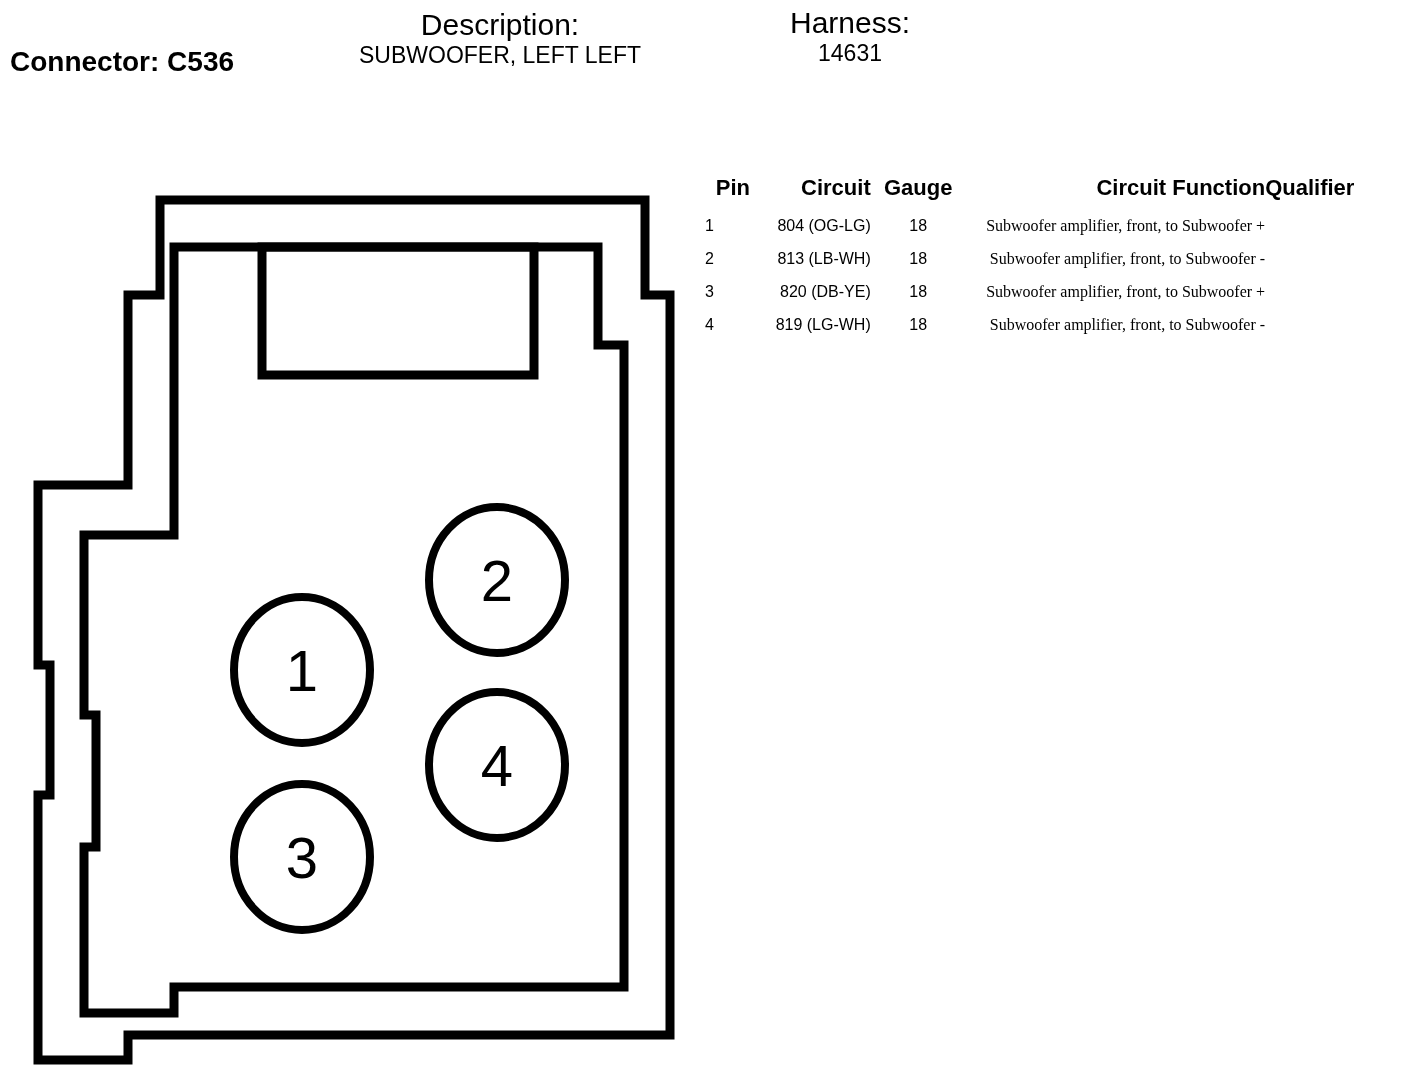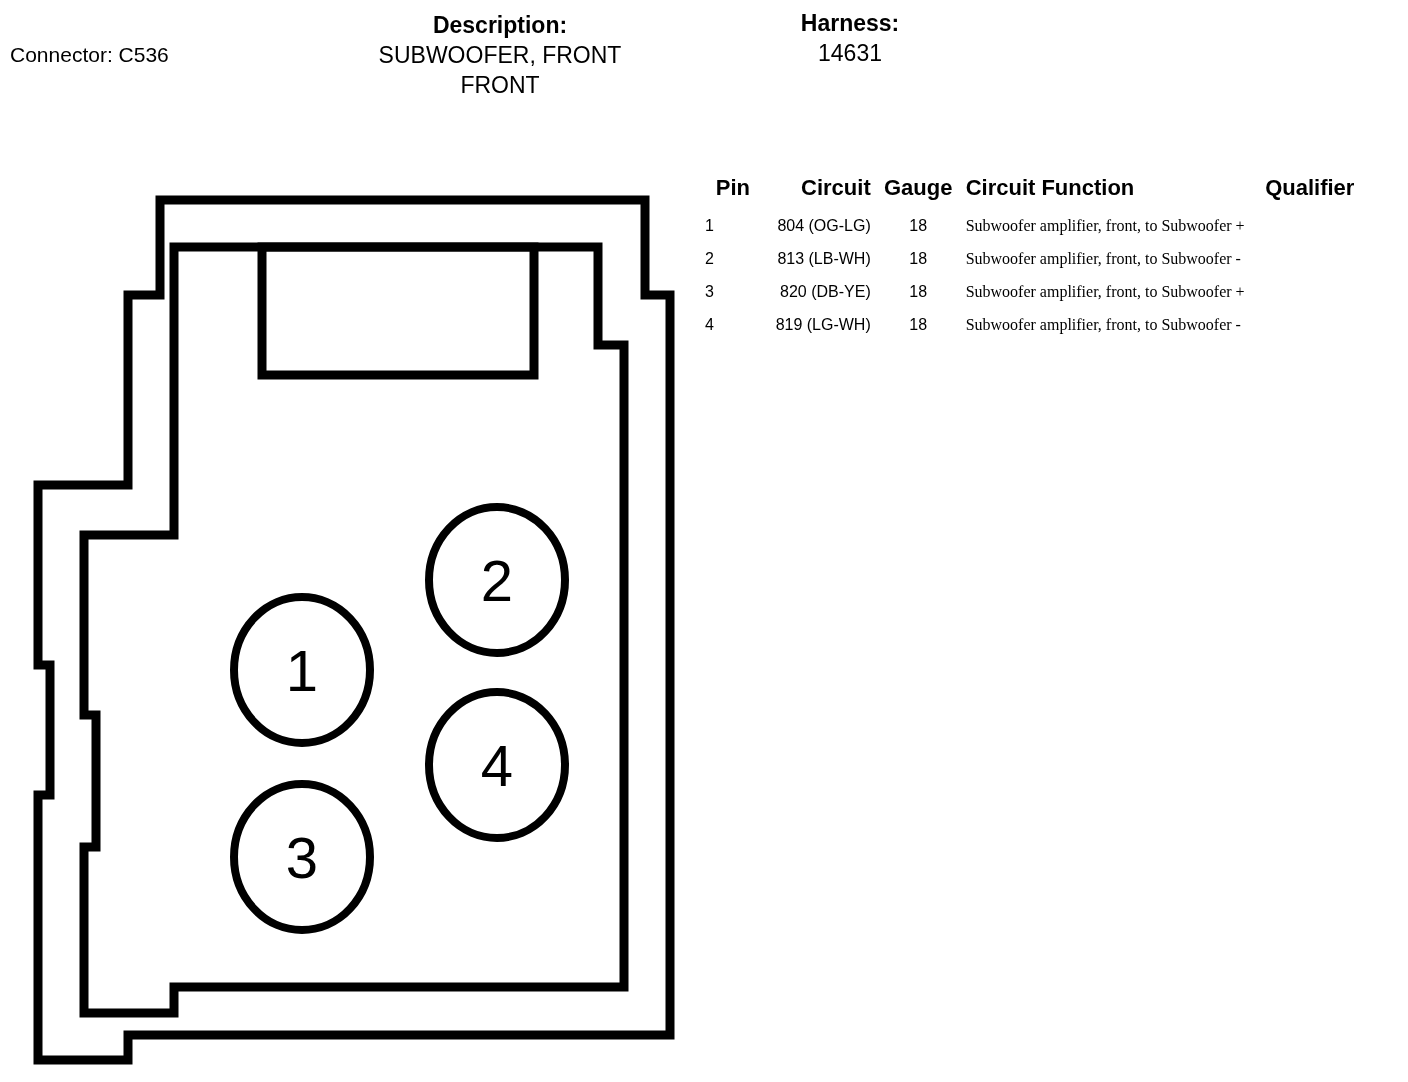--- a/index.html
+++ b/index.html
@@ -22,39 +22,40 @@
     top: 0;
     left: 0;
     width: 1408px;
     height: 120px;
   }
   .hdr-cell {
     position: absolute;
     text-align: center;
   }
   .hdr-label {
-    font-size: 23px;
-    font-weight: bold;
+    font-size: 30px;
+    font-weight: normal;
     line-height: 30px;
     white-space: nowrap;
   }
   .hdr-value {
     font-size: 23px;
     line-height: 30px;
   }
 
   #connector-cell {
     left: 10px;
     top: 40px;
     width: 330px;
     text-align: left;
   }
   #connector-cell .hdr-label {
-    font-size: 21px;
-    font-weight: normal;
+    font-size: 28px;
+    font-weight: bold;
+    margin-top: 7px;
   }
 
   #description-cell {
     left: 350px;
     top: 10px;
     width: 300px;
   }
   #harness-cell {
     left: 700px;
     top: 8px;
@@ -107,21 +108,21 @@
   th.col-circuit, td.col-circuit {
     width: 110px;
     text-align: right;
   }
   th.col-gauge, td.col-gauge {
     width: 95px;
     text-align: center;
   }
   th.col-function, td.col-function {
     width: 300px;
-    text-align: left;
+    text-align: right;
     padding-left: 20px;
   }
   th.col-qualifier, td.col-qualifier {
     width: 130px;
     text-align: left;
     padding-left: 14px;
     margin-top: 32px;
   }
   td.col-pin, td.col-gauge {
     font-size: 17px;
@@ -135,21 +136,21 @@
 <body>
 
 <div class="header">
 
   <div class="hdr-cell" id="connector-cell">
     <div class="hdr-label">Connector: C536</div>
   </div>
 
   <div class="hdr-cell" id="description-cell">
     <div class="hdr-label">Description:</div>
-    <div class="hdr-value">SUBWOOFER, FRONT FRONT</div>
+    <div class="hdr-value">SUBWOOFER, LEFT LEFT</div>
   </div>
 
   <div class="hdr-cell" id="harness-cell">
     <div class="hdr-label">Harness:</div>
     <div class="hdr-value">14631</div>
   </div>
 
 
 </div>
 

